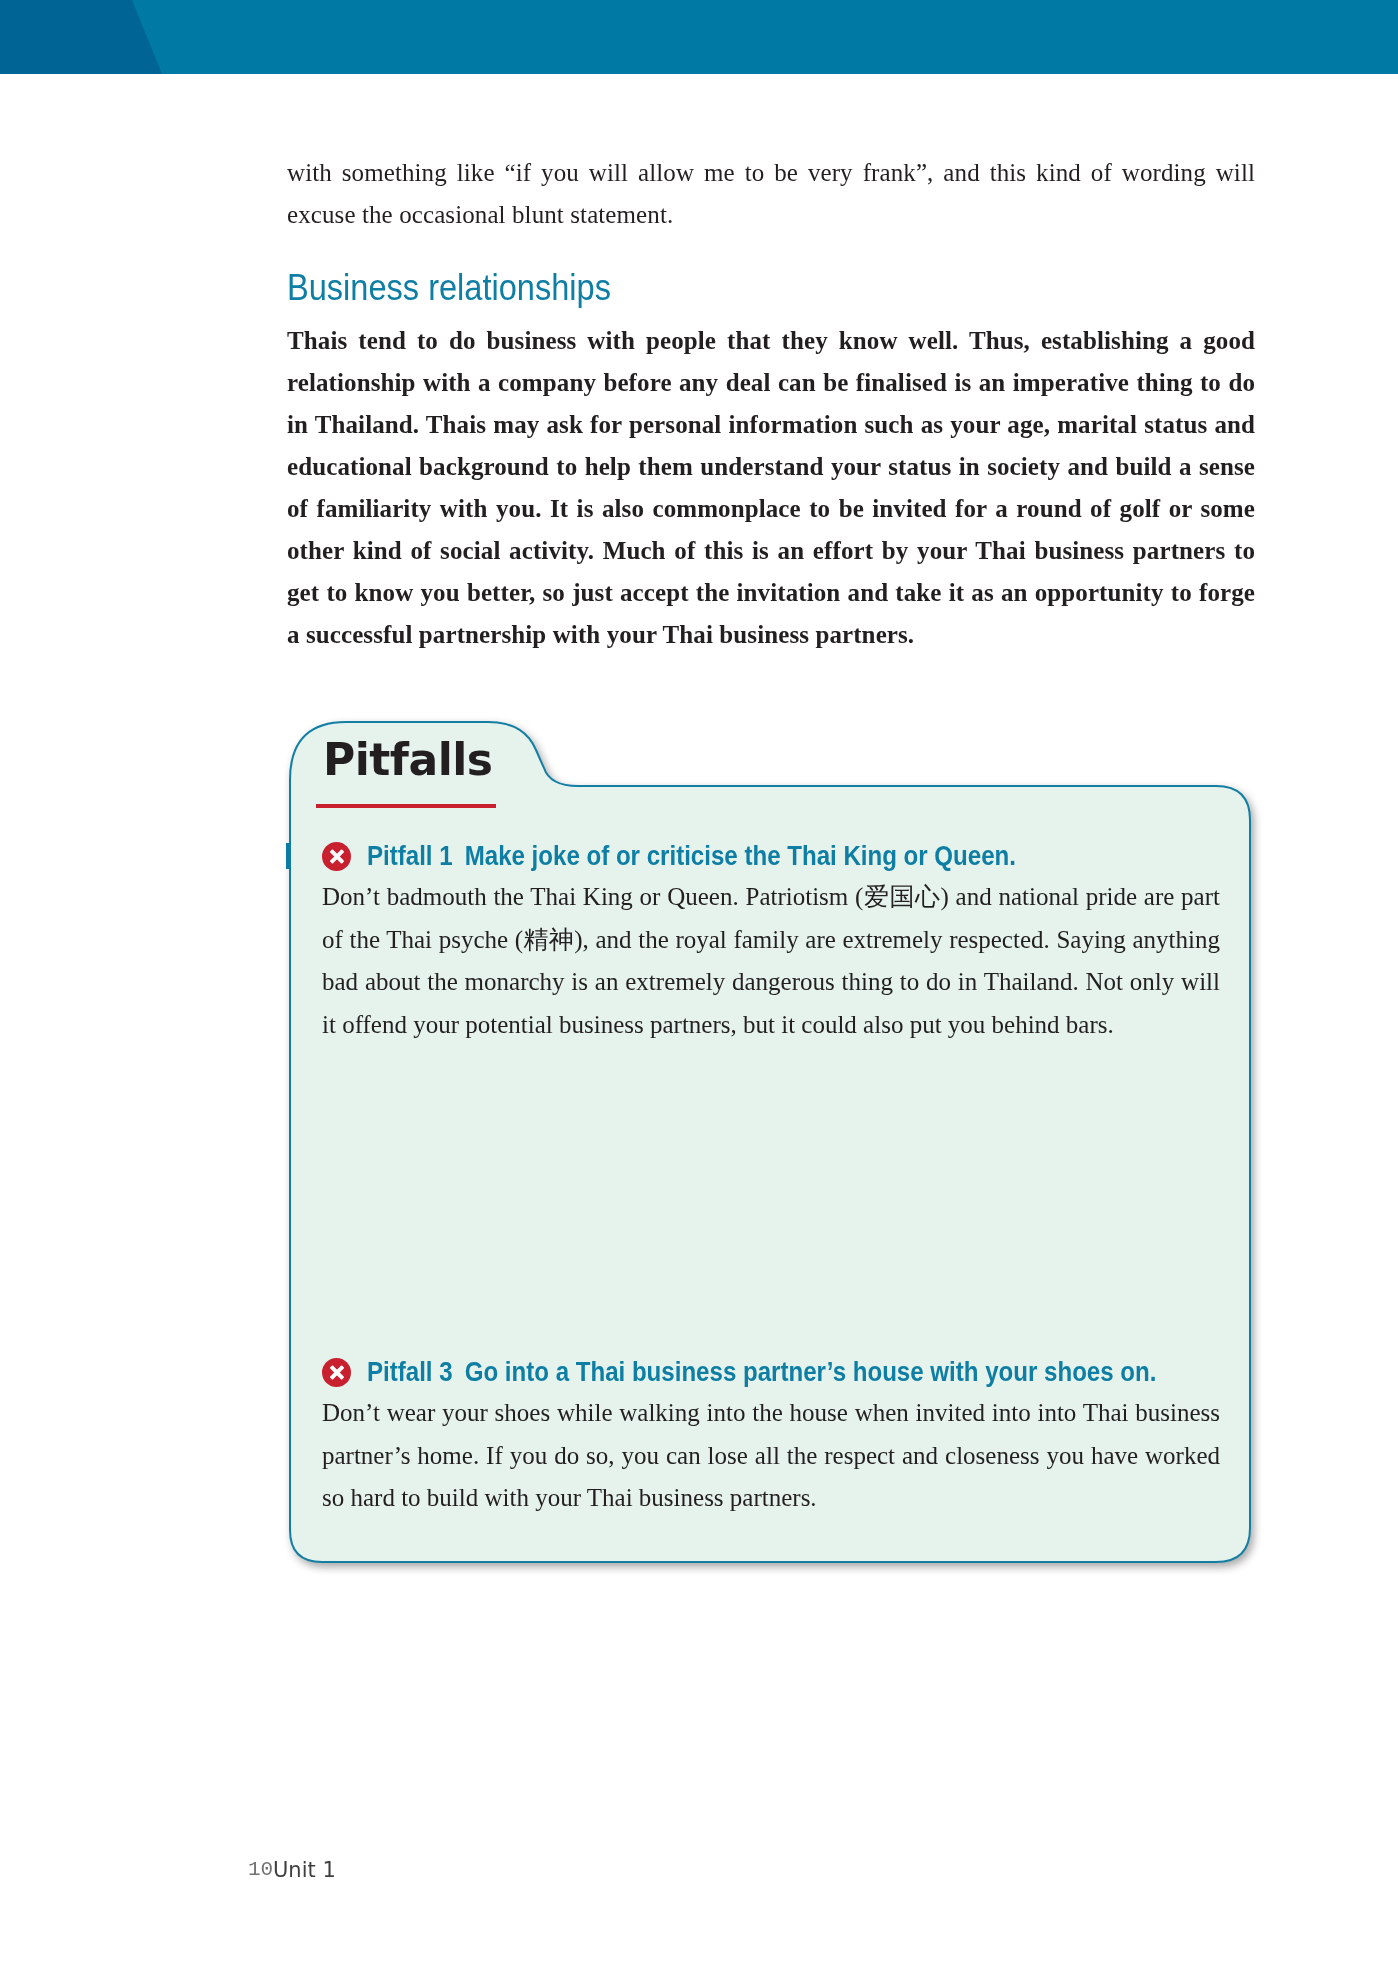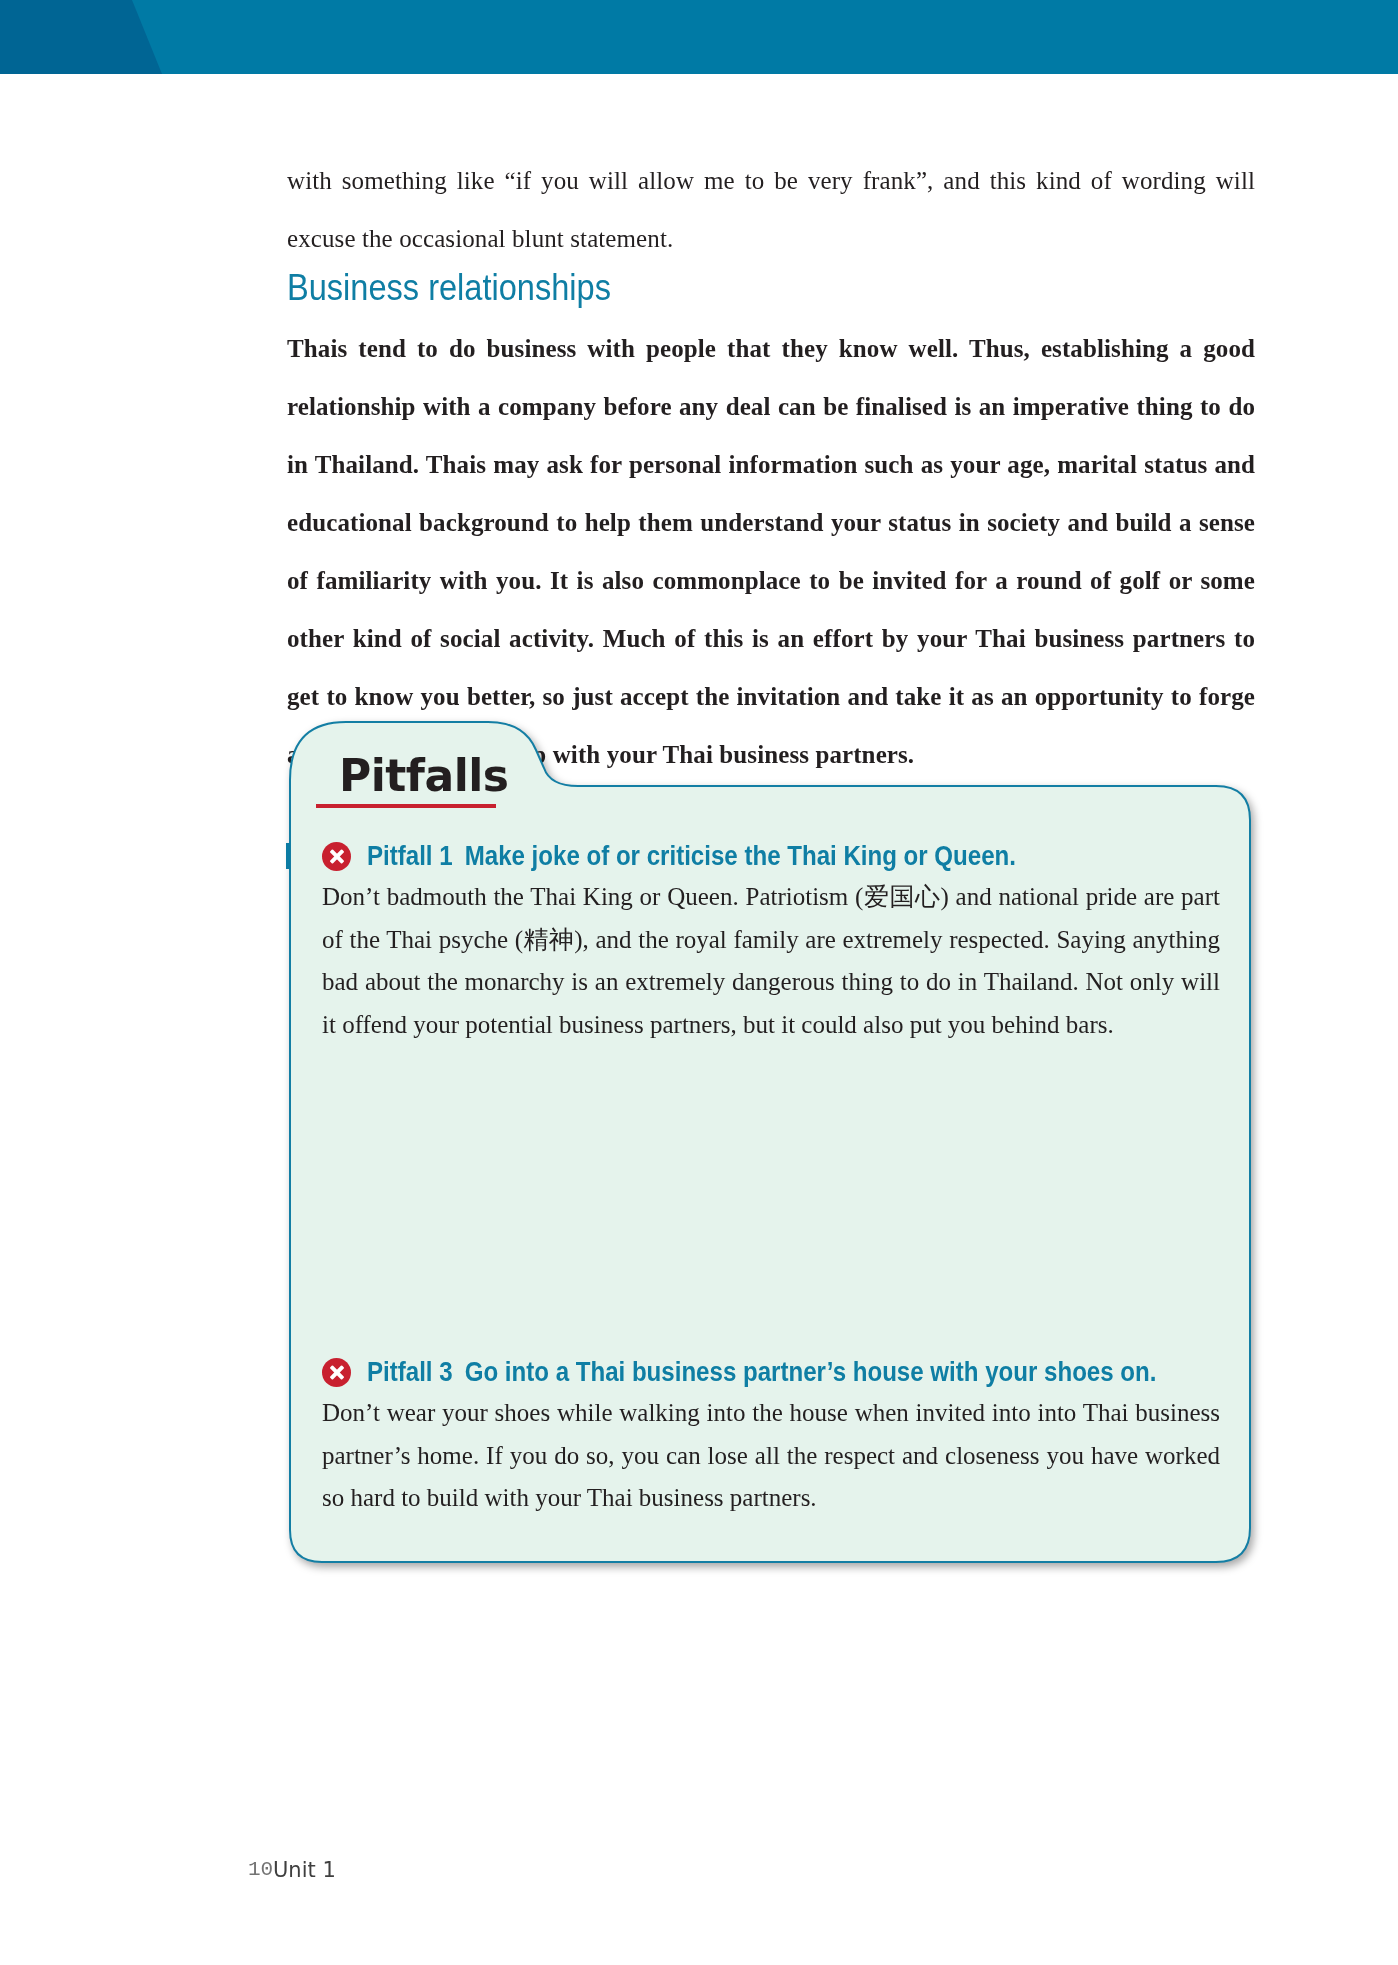--- a/index.html
+++ b/index.html
@@ -1,26 +1,26 @@
 <!DOCTYPE html>
 <html><head>
 <meta charset="utf-8">
 <style>
   html, body { margin: 0; padding: 0; }
   body { width: 1398px; height: 1965px; background: #ffffff; position: relative; overflow: hidden; font-family: "Liberation Serif", serif; color: #231f20; }
   .header-bar { position: absolute; left: 0; top: 0; width: 1398px; height: 74px; background: #007aa5; }
   .header-accent { position: absolute; left: 0; top: 0; width: 162px; height: 74px; background: #006594; clip-path: polygon(0 0, 132px 0, 162px 74px, 0 74px); }
   .content { position: absolute; left: 287px; width: 968px; }
-  .para { font-size: 25px; line-height: 58px; margin: 0; text-align: justify; text-align-last: left; letter-spacing: 0.1px; }
+  .para { font-size: 25px; line-height: 42px; margin: 0; text-align: justify; text-align-last: left; letter-spacing: 0.1px; }
   .intro { top: 152px; }
   .section-title { position: absolute; left: 287px; top: 267px; font-family: "Liberation Sans", sans-serif; font-size: 37px; color: #0f7ea4; transform: scaleX(0.88); transform-origin: left; margin: 0; font-weight: normal; white-space: nowrap; }
   .body-para { top: 320px; font-weight: bold; }
   .pitfalls-box { position: absolute; left: 288px; top: 720px; width: 964px; height: 845px; }
   .pitfalls-box svg.frame { position: absolute; left: 0; top: 0; filter: drop-shadow(3px 4px 4px rgba(0,0,0,0.35)); }
-  .pitfalls-title { position: absolute; left: 35px; top: 14px; font-family: "DejaVu Sans", sans-serif; font-weight: bold; font-size: 44px; color: #231f20; margin: 16px; letter-spacing: -0.5px; }
+  .pitfalls-title { position: absolute; left: 35px; top: 14px; font-family: "DejaVu Sans", sans-serif; font-weight: bold; font-size: 44px; color: #231f20; margin: 0; letter-spacing: -0.5px; }
   .pitfalls-underline { position: absolute; left: 28px; top: 84px; width: 180px; height: 4px; background: #c8202f; }
   .left-marker { position: absolute; left: -2px; top: 123px; width: 4px; height: 26px; background: #0b7ba3; }
   .pitfall { position: absolute; left: 34px; width: 898px; }
   .pitfall-head { display: flex; align-items: center; height: 40px; }
   .x-icon { width: 29px; height: 29px; border-radius: 50%; background: #c8202f; position: relative; flex: none; margin-right: 16px; }
   .x-icon::before, .x-icon::after { content: ""; position: absolute; left: 13px; top: 6px; width: 4px; height: 17px; background: #fff; border-radius: 1px; }
   .x-icon::before { transform: rotate(45deg); }
   .x-icon::after { transform: rotate(-45deg); }
   .pitfall-heading { font-family: "Liberation Sans", sans-serif; font-weight: bold; font-size: 28px; color: #0f7ea4; white-space: nowrap; transform: scaleX(0.86); transform-origin: left; }
   .pitfall-heading .num { margin-right: 14px; }

